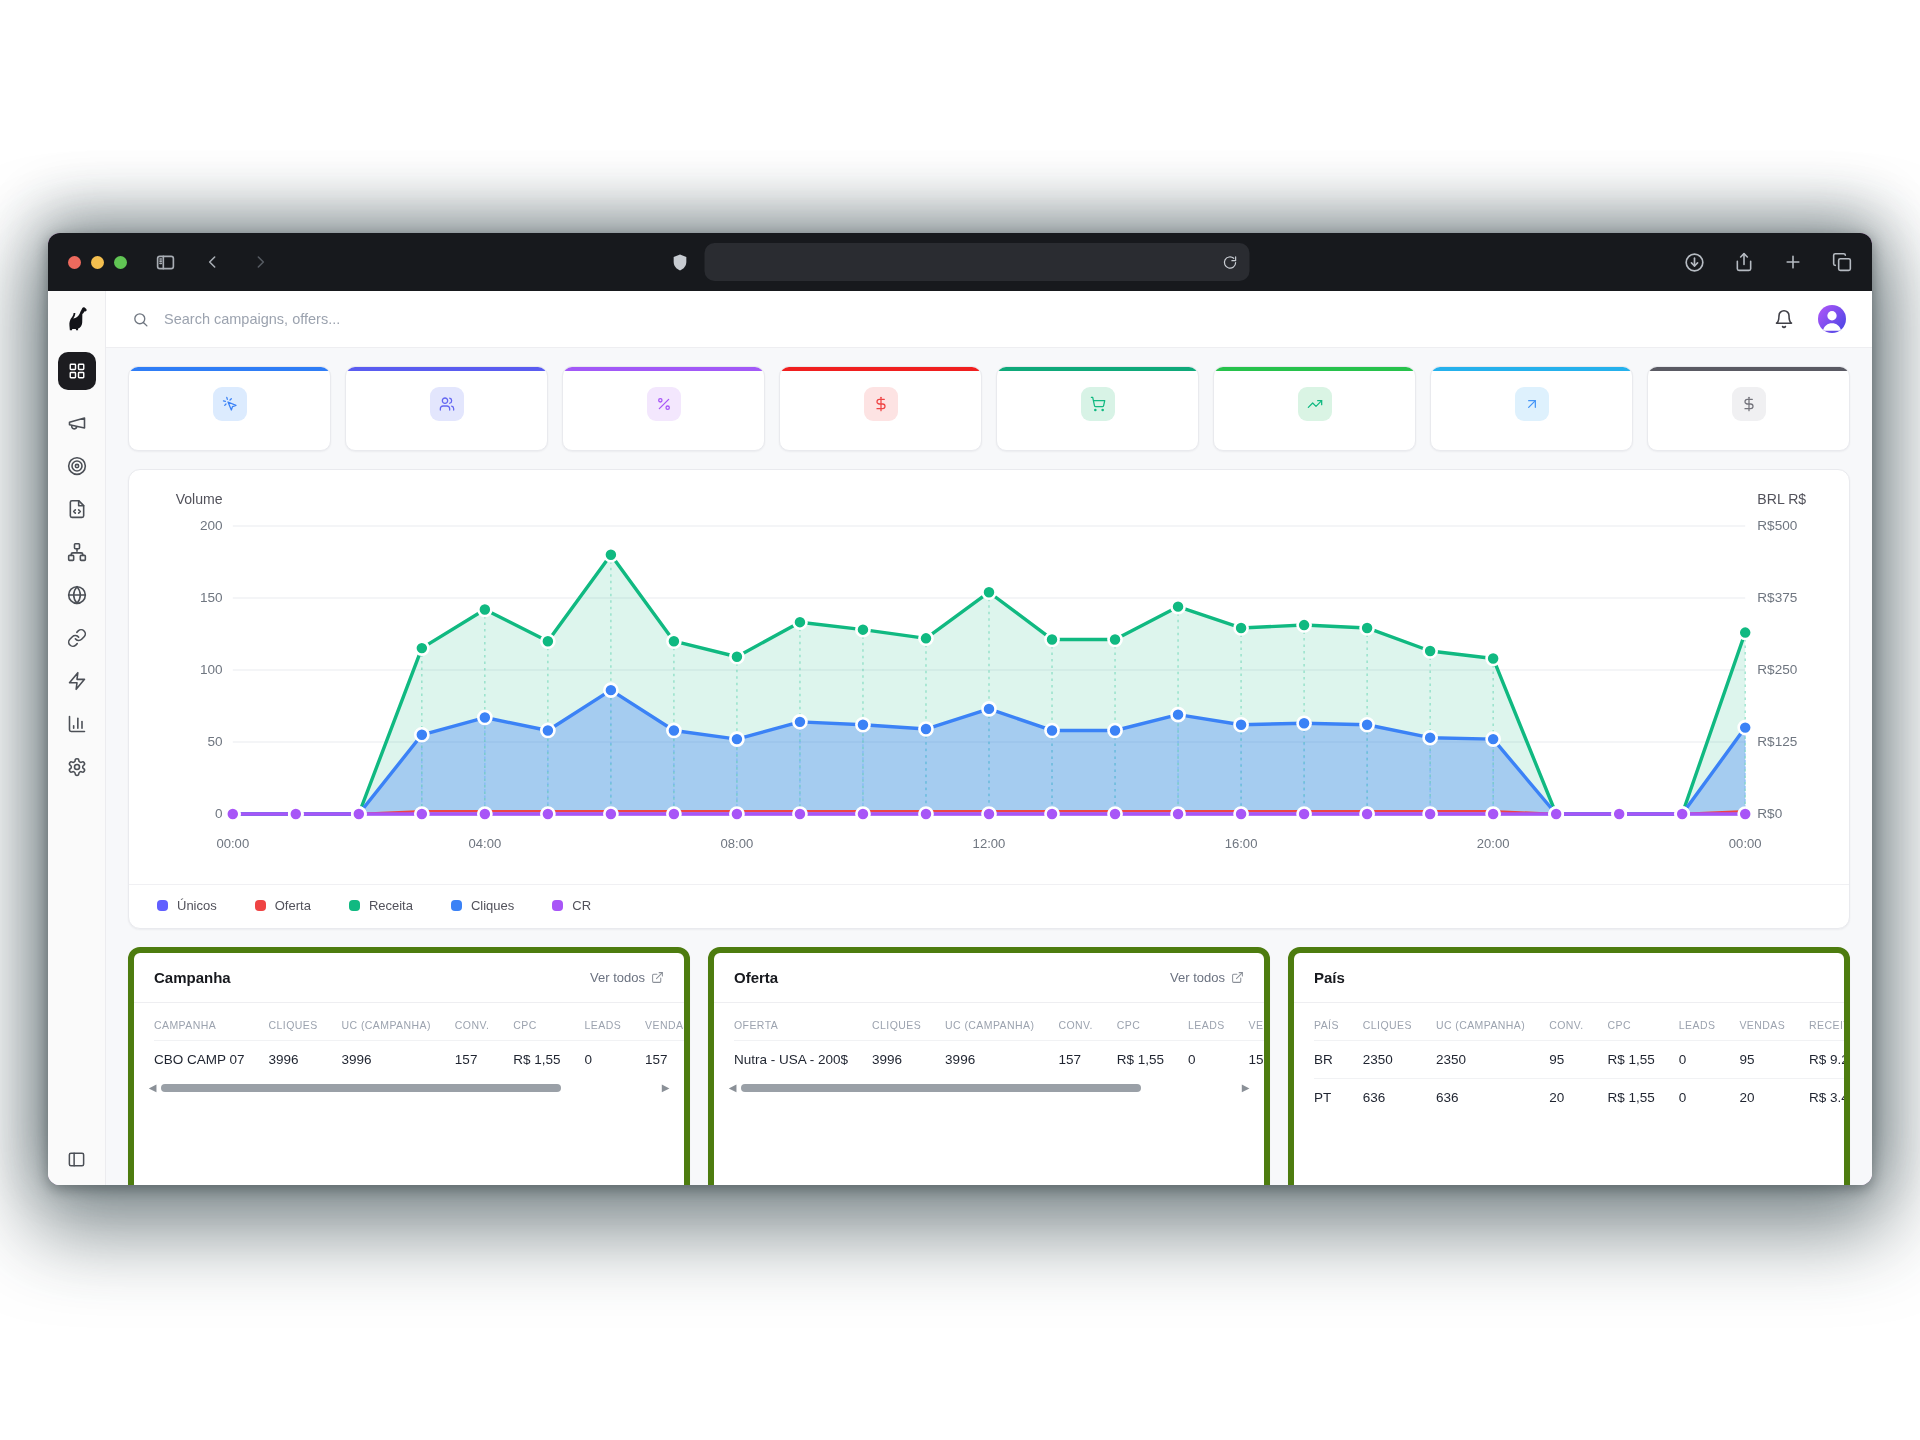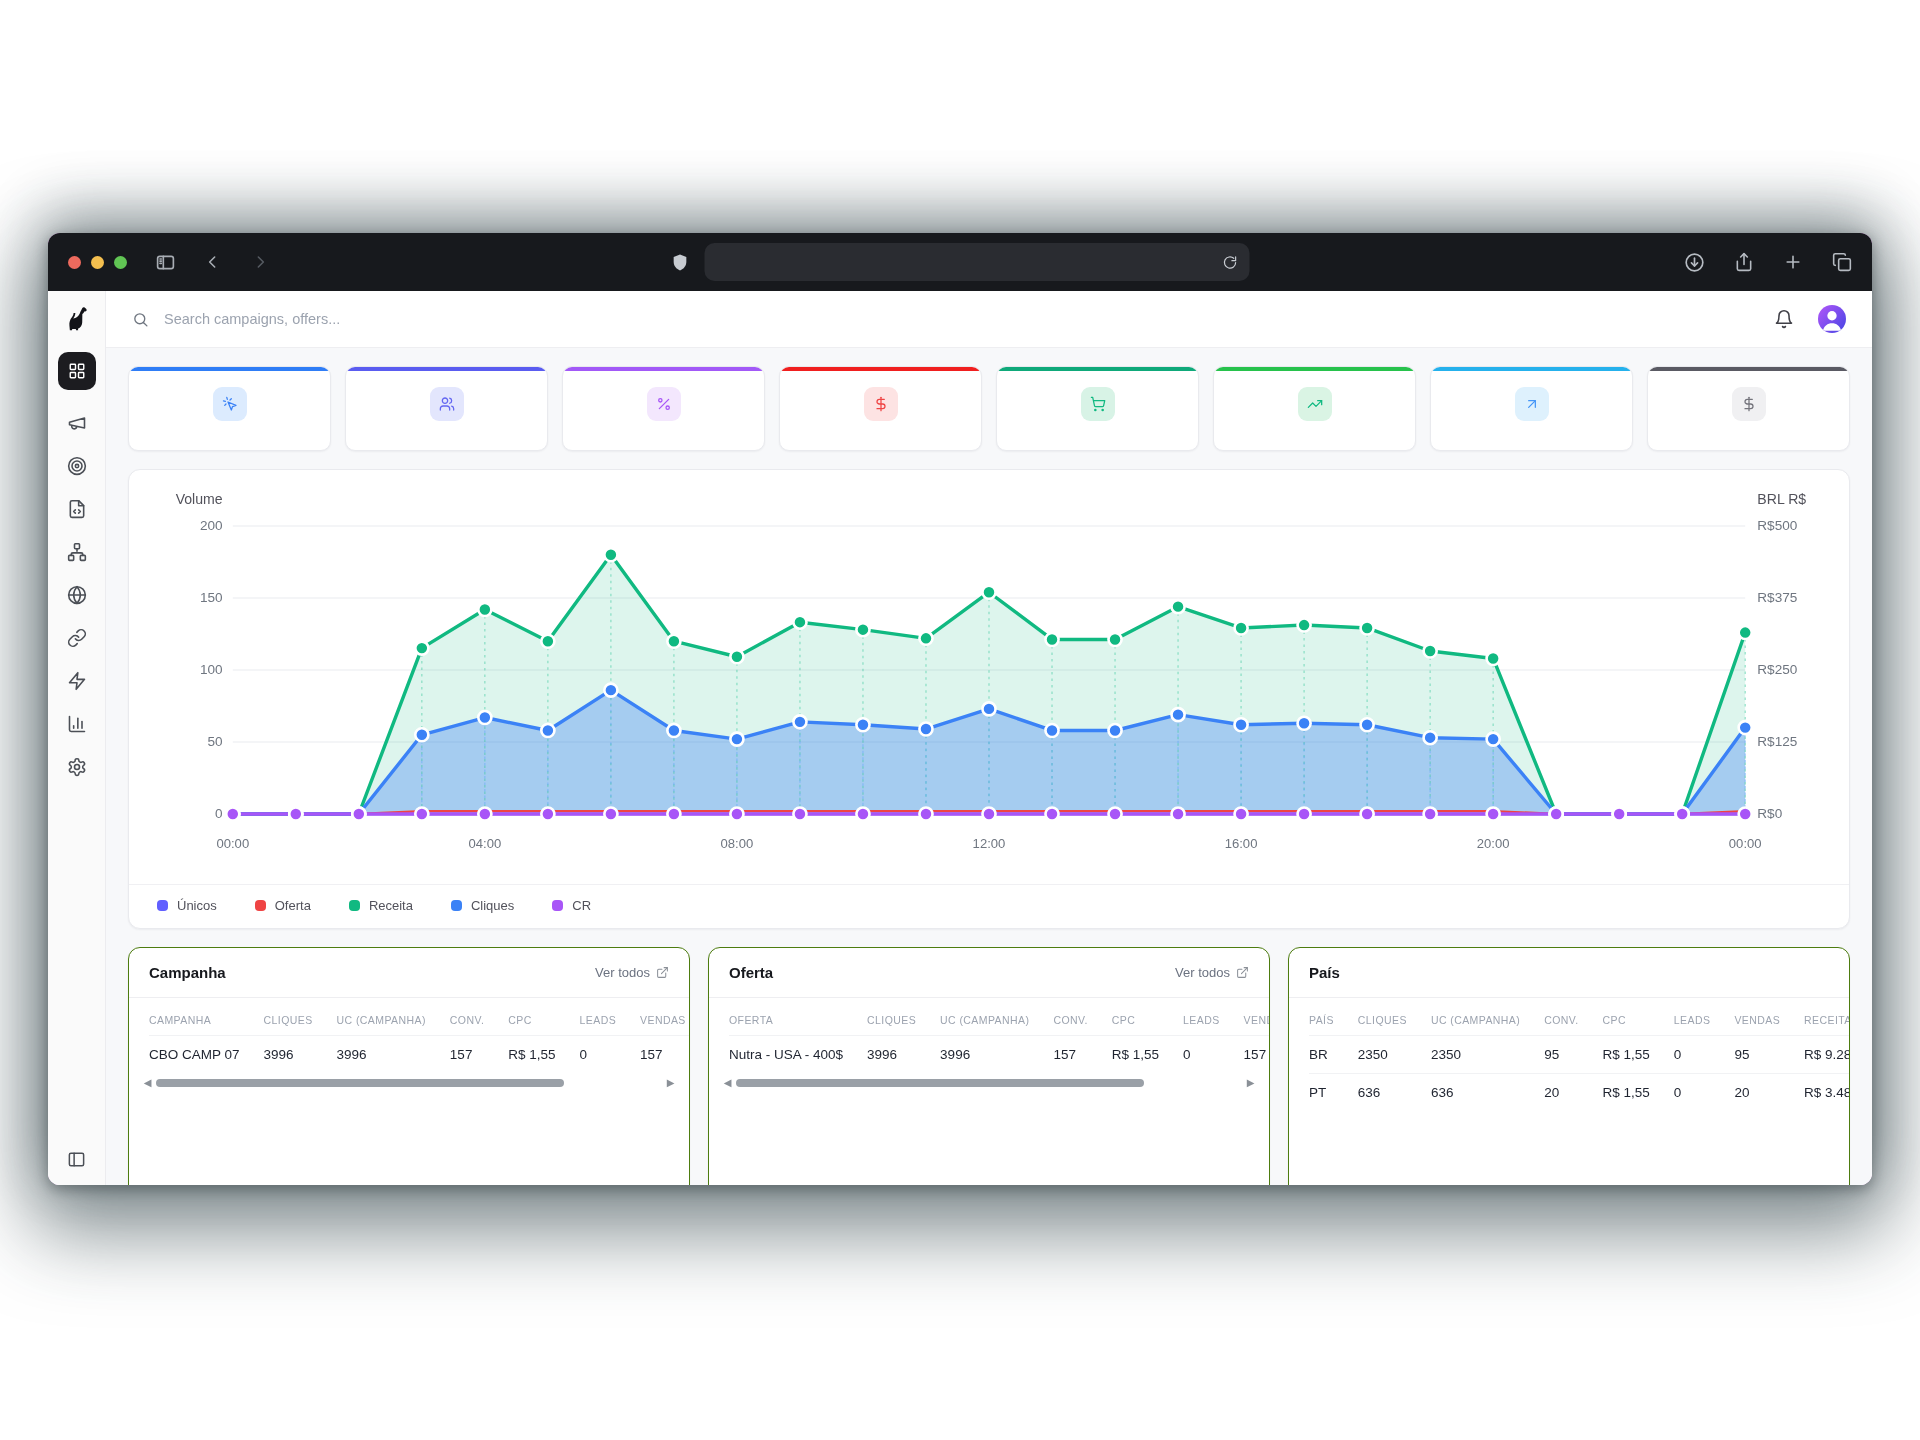--- a/index.html
+++ b/index.html
@@ -52,21 +52,21 @@
   
   .chart-card{background:#fff;border:1px solid #e9eaee;border-radius:12px;margin-bottom:18px;box-shadow:0 1px 2px rgba(16,24,40,.05)}
   .chart-wrap{padding:12px 8px 0}
   .chart-wrap svg{display:block}
   .chart-wrap text{font-family:"Liberation Sans",sans-serif}
   .legend-row{display:flex;gap:38px;padding:13px 28px 15px;border-top:1px solid #f0f0f3;align-items:flex-start}
   .legend-item{display:flex;align-items:center;gap:9px;font-size:13px;color:#52525b;cursor:pointer}
   .legend-dot{width:11px;height:11px;border-radius:4px;flex:0 0 auto}
   
   .tables-row{display:flex;gap:18px;align-items:flex-start}
-  .table-card{flex:1;background:#fff;border:1px solid #4d7c0f;border-radius:12px;min-width:0;overflow:hidden;height:250px;
+  .table-card{flex:1;background:#fff;border:6px solid #4d7c0f;border-radius:12px;min-width:0;overflow:hidden;height:250px;
     box-shadow:0 1px 2px rgba(16,24,40,.05)}
   .table-head{display:flex;justify-content:space-between;align-items:center;padding:16px 20px;border-bottom:1px solid #eeeef1}
   .table-title{font-size:15px;font-weight:700;color:#16181d}
   .ver-todos{font-size:13px;color:#6b7280;display:flex;gap:6px;align-items:center;cursor:pointer}
   .table-clip{padding:0 20px;overflow:hidden}
   .table-clip table{border-collapse:collapse;white-space:nowrap}
   .table-clip th{font-size:10.5px;color:#9ca3af;font-weight:400;letter-spacing:.04em;text-align:left;padding:16px 24px 9px 0}
   .table-clip td{font-size:13.5px;color:#1f2430;padding:11px 24px 11px 0;border-top:1px solid #f1f2f4}
   .hscroll{position:relative;height:14px;margin:3px 12px 8px;display:flex;align-items:center;cursor:pointer}
   .hs-arrow{font-size:10px;color:#8a9097;width:13px;text-align:center;line-height:1}
@@ -622,21 +622,21 @@
                       <th>CLIQUES</th>
                       <th>UC (CAMPANHA)</th>
                       <th>CONV.</th>
                       <th>CPC</th>
                       <th>LEADS</th>
                       <th>VENDAS</th>
                     </tr>
                   </thead>
                   <tbody>
                     <tr>
-                      <td>Nutra - USA - 400$</td>
+                      <td>Nutra - USA - 200$</td>
                       <td>3996</td>
                       <td>3996</td>
                       <td>157</td>
                       <td>R$ 1,55</td>
                       <td>0</td>
                       <td>157</td>
                     </tr>
                   </tbody>
                 </table>
       </div>

